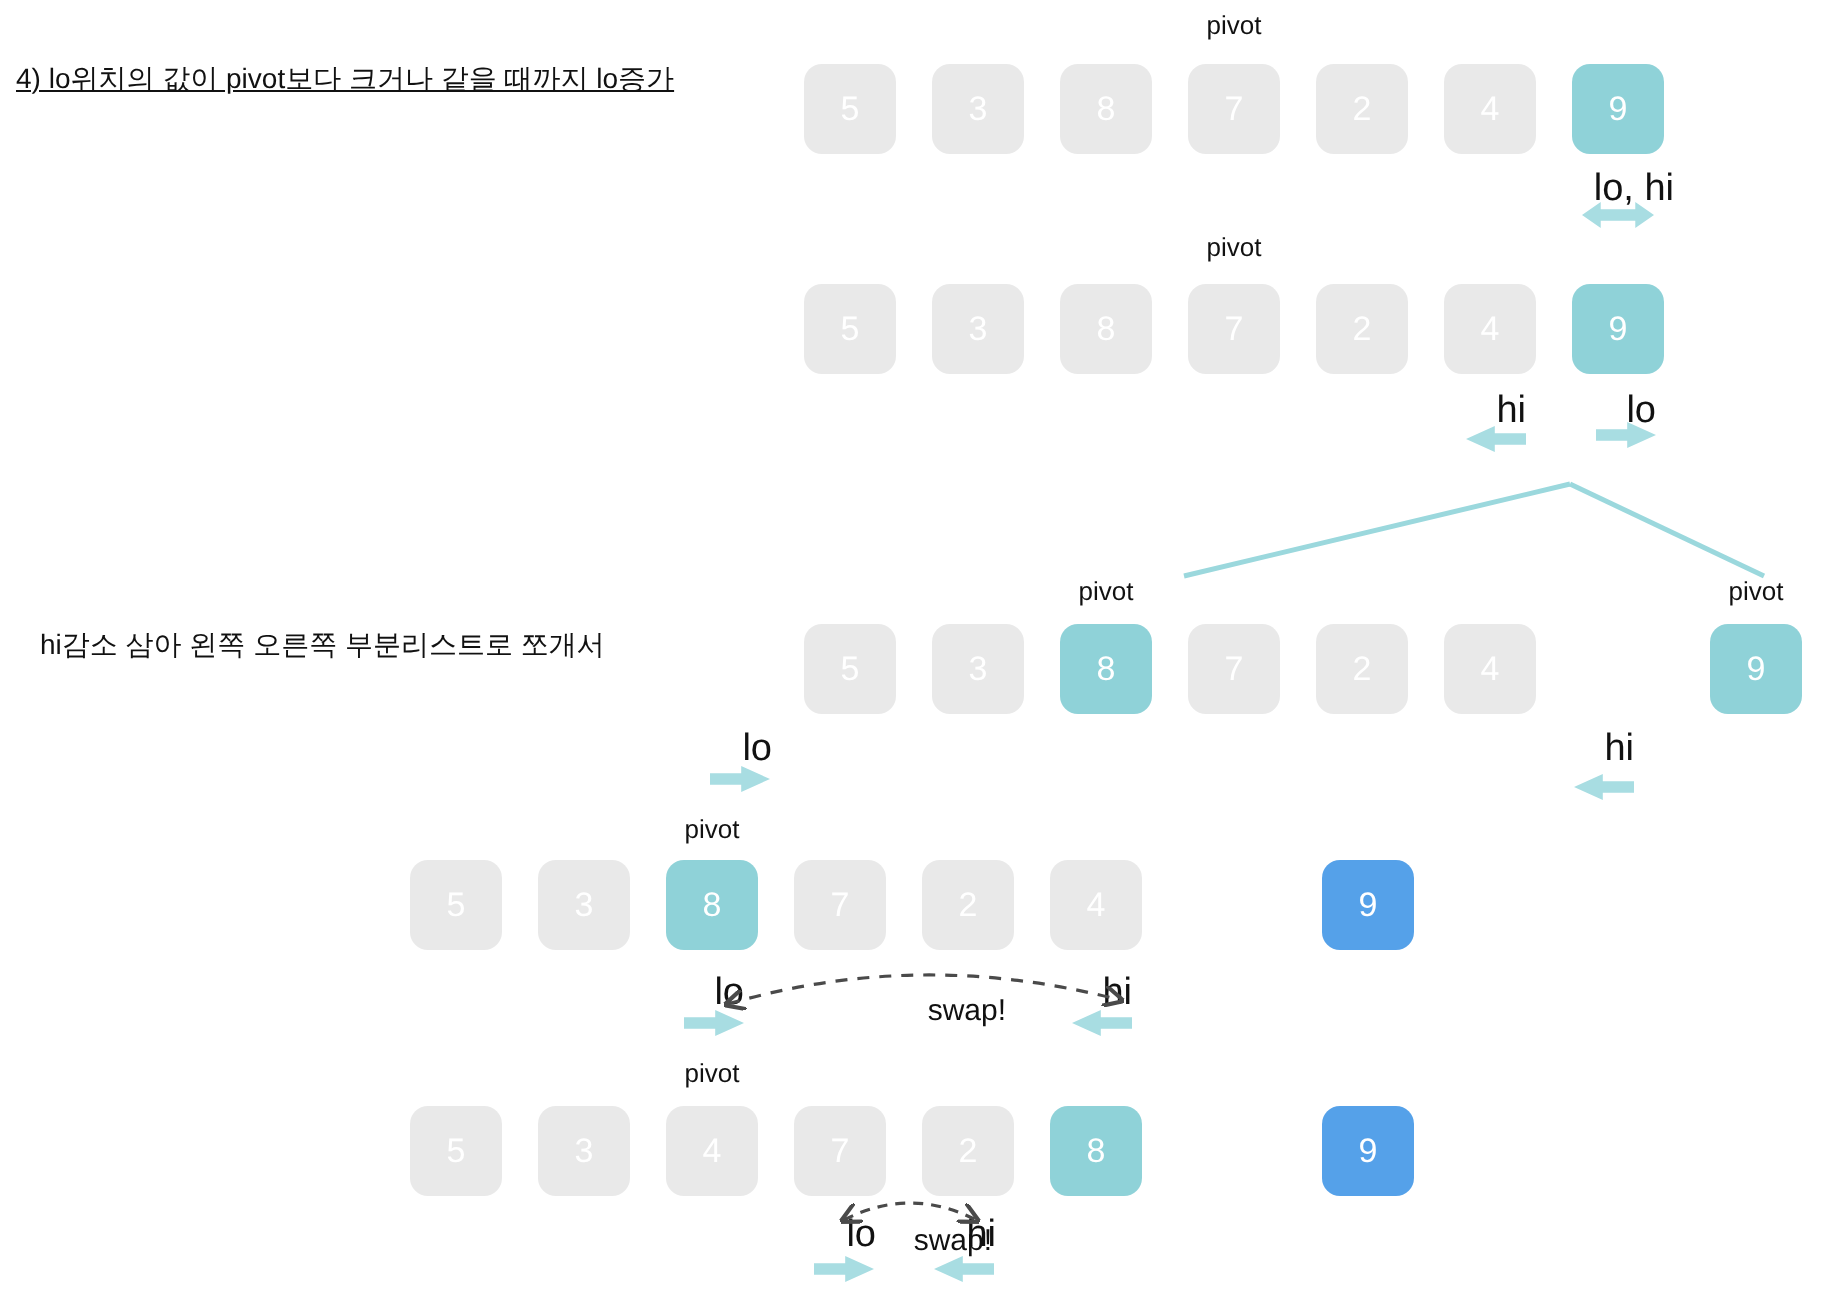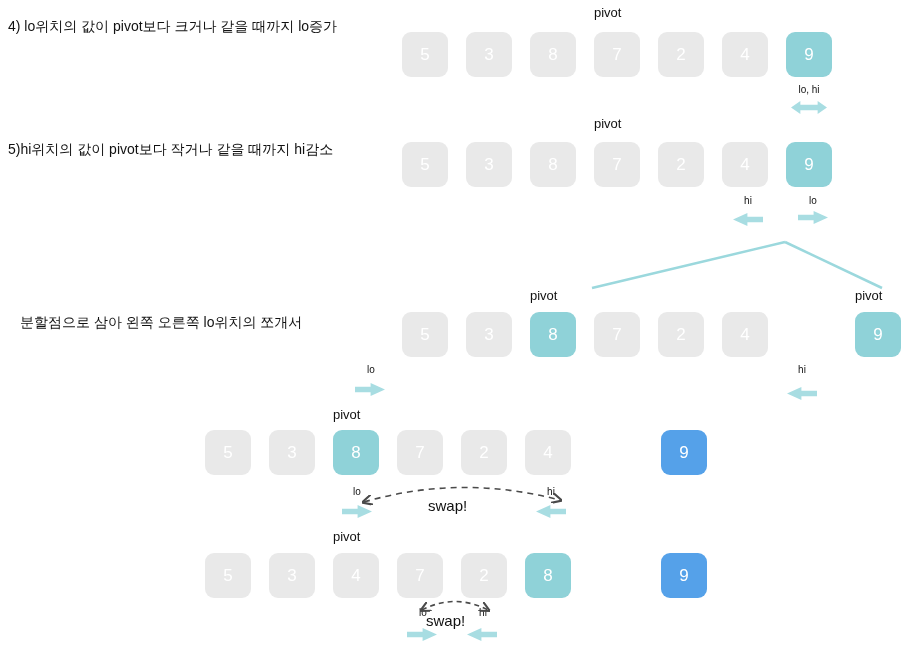--- a/index.html
+++ b/index.html
@@ -13,41 +13,40 @@
 
   .cell {
     width: 46px; height: 45px; border-radius: 9px;
     display: flex; align-items: center; justify-content: center;
     font-size: 17px; color: var(--cell-text, #fff);
   }
   .cell[data-variant="gray"] { background: var(--cell-gray, #e9e9e9); }
   .cell[data-variant="teal"] { background: var(--cell-teal, #8fd2d8); }
   .cell[data-variant="blue"] { background: var(--cell-blue, #55a1e9); }
 
-  .pivot-label { position: absolute; width: 46px; font-size: 13px; }
-  .marker-label { position: absolute; width: 30px; text-align: center; font-size: 10px; }
+  .pivot-label { position: absolute; width: 46px; text-align: center; font-size: 13px; }
+  .marker-label { position: absolute; width: 30px; text-align: right; font-size: 19px; }
   .marker-label.wide { width: 56px; }
-  .swap-label { position: absolute; text-align: left; font-size: 15px; }
+  .swap-label { position: absolute; text-align: right; font-size: 15px; }
 
   .arrow { position: absolute; height: 13px; background: var(--arrow, #a8dde2); }
   .arrow.right { width: 30px; clip-path: polygon(0 28%, 52% 28%, 52% 0, 100% 50%, 52% 100%, 52% 72%, 0 72%); }
   .arrow.left  { width: 30px; clip-path: polygon(100% 28%, 48% 28%, 48% 0, 0 50%, 48% 100%, 48% 72%, 100% 72%); }
   .arrow.double { width: 36px; clip-path: polygon(0 50%, 26% 0, 26% 28%, 74% 28%, 74% 0, 100% 50%, 74% 100%, 74% 72%, 26% 72%, 26% 100%); }
 
   .overlay-svg { position: absolute; overflow: visible; }
 </style>
 </head>
 <body>
 
 <div class="canvas">
 
-  <div class="step-text" style="left:8px; top:17px;">4) lo위치의 값이 pivot보다 크거나 같을 때까지 lo증가</div>
-  <div class="step-text" style="left:8px; top:140px;">5)hi위치의 값이 pivot보다 작거나 같을 때까지 hi감소</div>
+  <div class="step-text" style="left:8px; top:30px;text-decoration:underline;">4) lo위치의 값이 pivot보다 크거나 같을 때까지 lo증가</div>
   <div class="step-text" style="left:8px; top:313px;">
-    <div style="padding-left:12px;">분할점으로 삼아 왼쪽 오른쪽 lo위치의 쪼개서</div>
+    <div style="padding-left:12px;">hi감소 삼아 왼쪽 오른쪽 부분리스트로 쪼개서</div>
   </div>
 
   <div class="pivot-label" style="left:594px; top:5px;">pivot</div>
   <div class="pivot-label" style="left:594px; top:116px;">pivot</div>
   <div class="pivot-label" style="left:530px; top:288px;">pivot</div>
   <div class="pivot-label" style="left:855px; top:288px;">pivot</div>
   <div class="pivot-label" style="left:333px; top:407px;">pivot</div>
   <div class="pivot-label" style="left:333px; top:529px;">pivot</div>
 
   <div class="row" style="left:402px; top:32px;">

